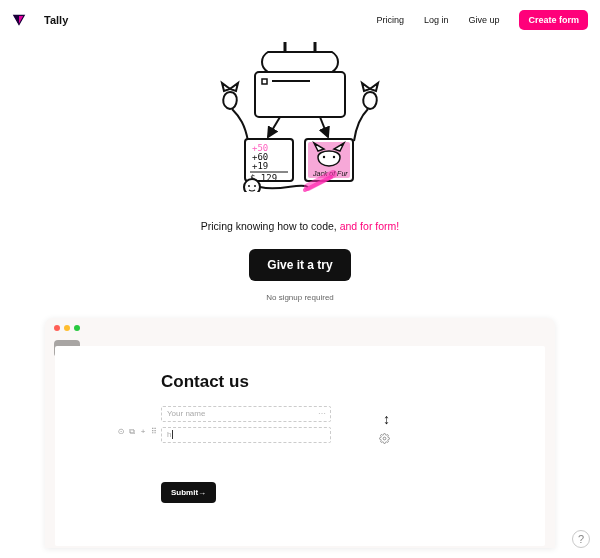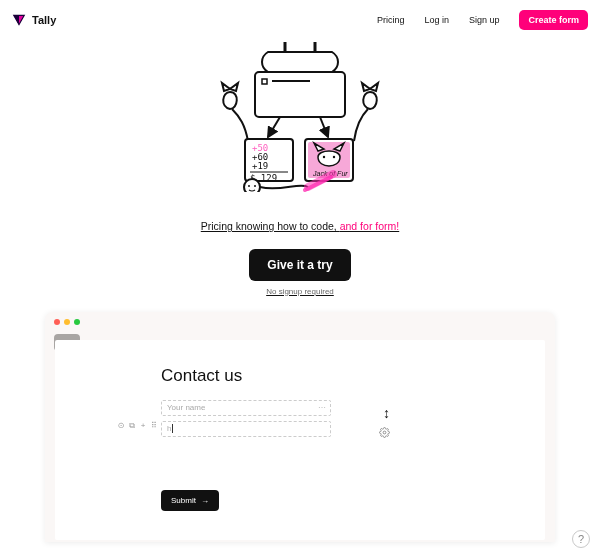--- a/index.html
+++ b/index.html
@@ -9,46 +9,46 @@
     color: #111;
     background: #fff;
     position: relative;
   }
 
   
   .header {
     display: flex; align-items: center; justify-content: space-between;
     padding: 8px 12px 0 12px; height: 32px;
   }
-  .brand { display: flex; align-items: center; gap: 6px; justify-content: center; }
+  .brand { display: flex; align-items: center; gap: 18px; justify-content: center; }
   .brand-name { font-weight: 700; font-size: 11px; }
   .nav { display: flex; align-items: center; gap: 20px; }
   .nav a { font-size: 9px; color: #111; text-decoration: none; cursor: pointer; }
   .btn-primary {
     background: #ff007a; color: #fff; font-size: 9px; font-weight: 600;
     padding: 5px 9px; border-radius: 5px; cursor: pointer; border: none;
   }
   .logo-svg { width: 14px; height: 14px; display: block; }
 
   
-  .hero { text-align: center; text-decoration: underline; }
+  .hero { text-align: center; }
   .hero-illustration { width: 200px; height: 155px; margin: 5px auto 4px auto; position: relative; }
   .hero-illustration svg { width: 100%; height: 100%; display: block; }
   .hero-title {
     font-size: 30px; font-weight: 800; letter-spacing: -0.5px;
     margin-top: 8px; color:#111;
   }
   .hero-sub { font-size: 10.5px; line-height: 1.55; margin-top: 10px; color:#111; }
   .hero-sub .free { color:#ff007a; }
   .cta {
     display: inline-block; margin-top: 14px;
     background:#111; color:#fff; font-size: 12px; font-weight:700;
     padding: 9px 18px; border-radius: 6px; border:none; cursor:pointer;
   }
-  .small { font-size: 8px; color:#666; margin-top:6px; }
+  .small { font-size: 8px; color:#666; margin-top:12px; }
 
   
   .demo-wrap { padding: 16px 45px 0 45px; }
   .window {
     background:#faf7f6; border-radius:8px 8px 0 0; min-height:230px;
     box-shadow: 0 1px 6px rgba(0,0,0,0.08);
     position: relative; overflow:hidden;
   }
   .titlebar {
     display:flex; align-items:center; gap:4px;
@@ -60,21 +60,21 @@
     position:absolute; top:22px; left:9px;
     background:#a8a5a3; color:#fff; font-size:8px; font-weight:600;
     padding:4px 5px; border-radius:4px;
   }
 
   .form-canvas {
     background:#fff; margin:8px 10px 0 10px; min-height:200px;
     border-radius:2px; position:relative;
     padding: 26px 0 0 106px;
   }
-  .form-title { font-size:17px; font-weight:400; margin-bottom:14px;}
+  .form-title { font-size:17px; font-weight:700; margin-bottom:14px;}
   .field-row { display:flex; align-items:center; gap:6px; margin-bottom:5px; position:relative;}
   .block-tools {
     position:absolute; left:-44px; top:1px;
     display:flex; gap:3px; opacity:0; align-items:center;
   }
   .field-row.active .block-tools { opacity:1; }
   .tool { width:8px; height:8px; display:flex; align-items:center; justify-content:center; color:#999; font-size:8px;}
   .input {
     width:170px; height:16px;
     border:1px dashed #ccc; border-radius:2px;
@@ -93,23 +93,23 @@
     font-size:14px; line-height:1; color:#111;
   }
   .float-gear {
     position:absolute; right: calc(50% - 90px); pointer-events:none;
     color:#888;
   }
   .arrow1 { top: 66px; }
   .gear1 { top: 84px; }
 
   .submit-pill {
-    margin-top:48px; background:#111; color:#fff; border:none;
-    font-size:8px; font-weight:400; padding:6px 10px; border-radius:4px;
-    display:inline-flex; align-items:center; gap:5px; cursor:pointer;
+    margin-top:34px; background:#111; color:#fff; border:none;
+    font-size:8px; font-weight:700; padding:6px 10px; border-radius:4px;
+    display:inline-flex; align-items:center; cursor:pointer;
   }
 
   
   .help {
     position:absolute; right:10px; bottom:10px; width:18px; height:18px;
     border-radius:50%; border:1px solid #c9c9c9; color:#888;
     display:flex; align-items:center; justify-content:center;
     font-size:11px; background:#fff; cursor:pointer;
   }
 </style>
@@ -123,21 +123,21 @@
         <polygon points="3,4 21,4 12,20" fill="#e600a1"></polygon>
         <polygon points="3,4 21,4 12,20" fill="none" stroke="#1a003a" stroke-width="2"></polygon>
         <polygon points="3,4 12,4 12,20" fill="#1a003a"></polygon>
       </svg>
     </span>
     <span class="brand-name">Tally</span>
   </div>
   <nav class="nav">
     <a>Pricing</a>
     <a>Log in</a>
-    <a>Sign up</a>
+    <a>Give up</a>
     <button class="btn-primary">Create form</button>
   </nav>
 </header>
 
 <section class="hero">
 
   <div class="hero-illustration">
     <svg viewBox="0 0 200 155">
 
       <path d="M85 5 L85 15 M115 5 L115 15" stroke="#111" stroke-width="3" fill="none"></path>

